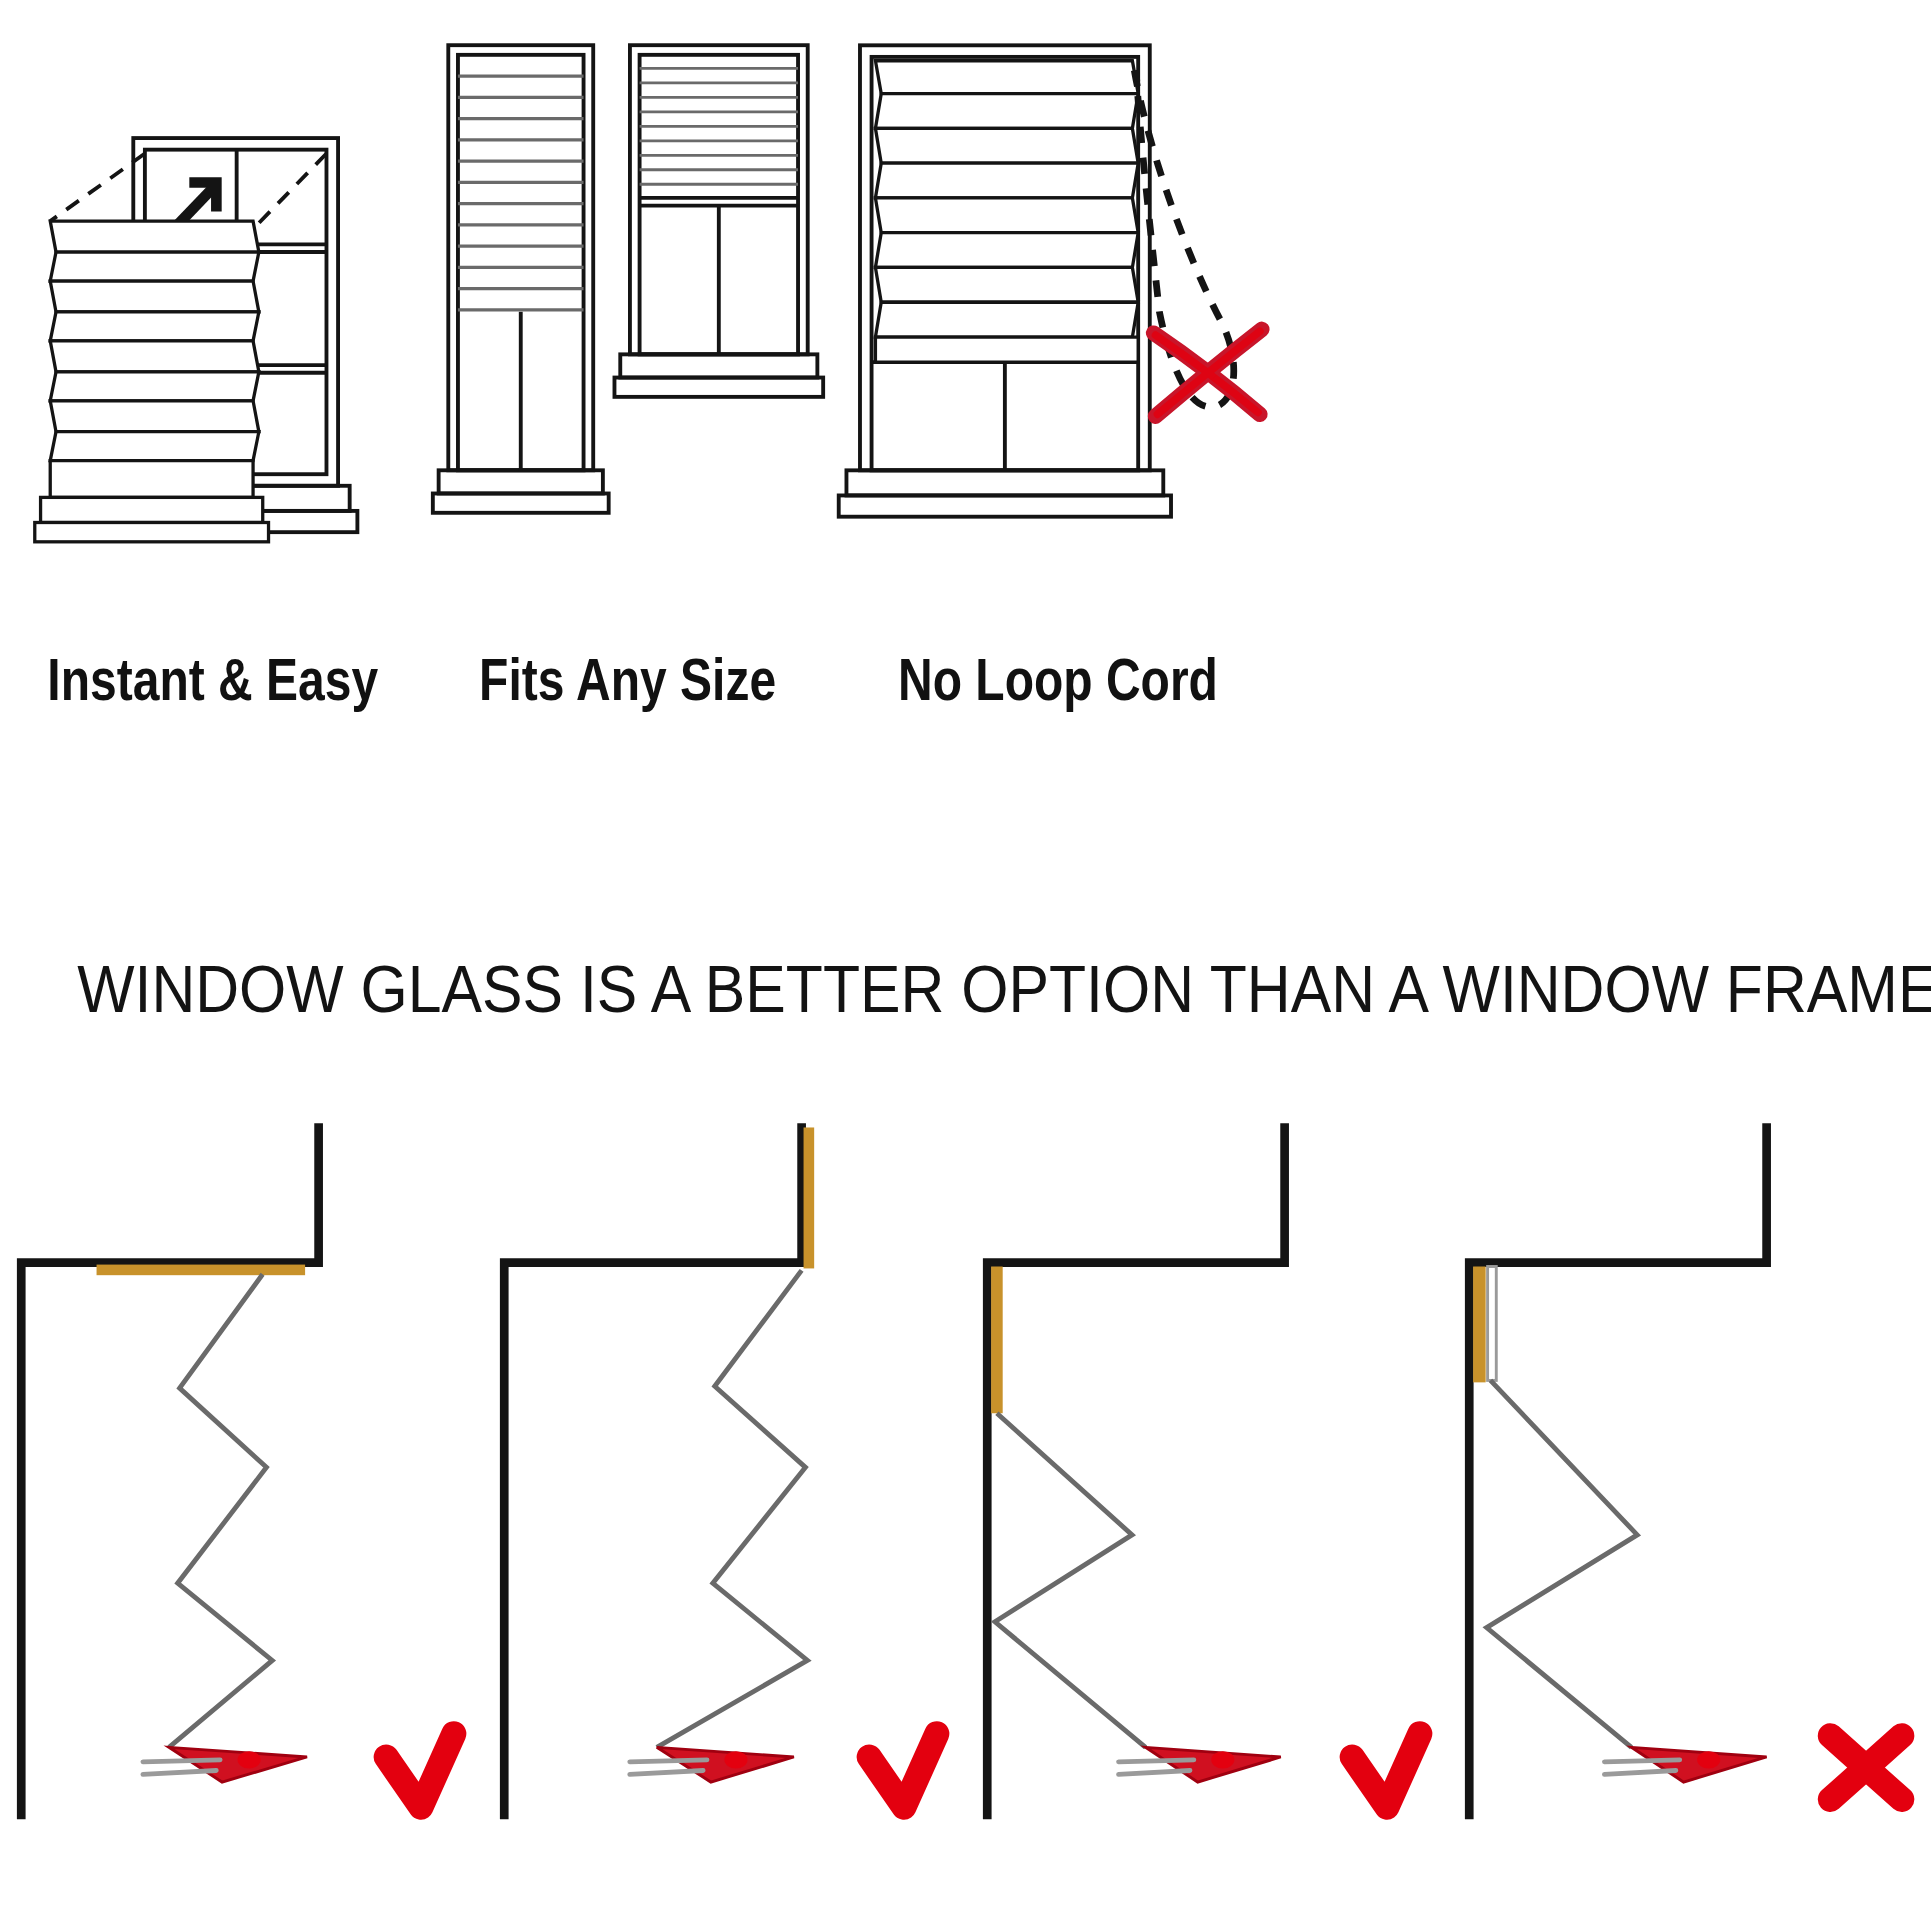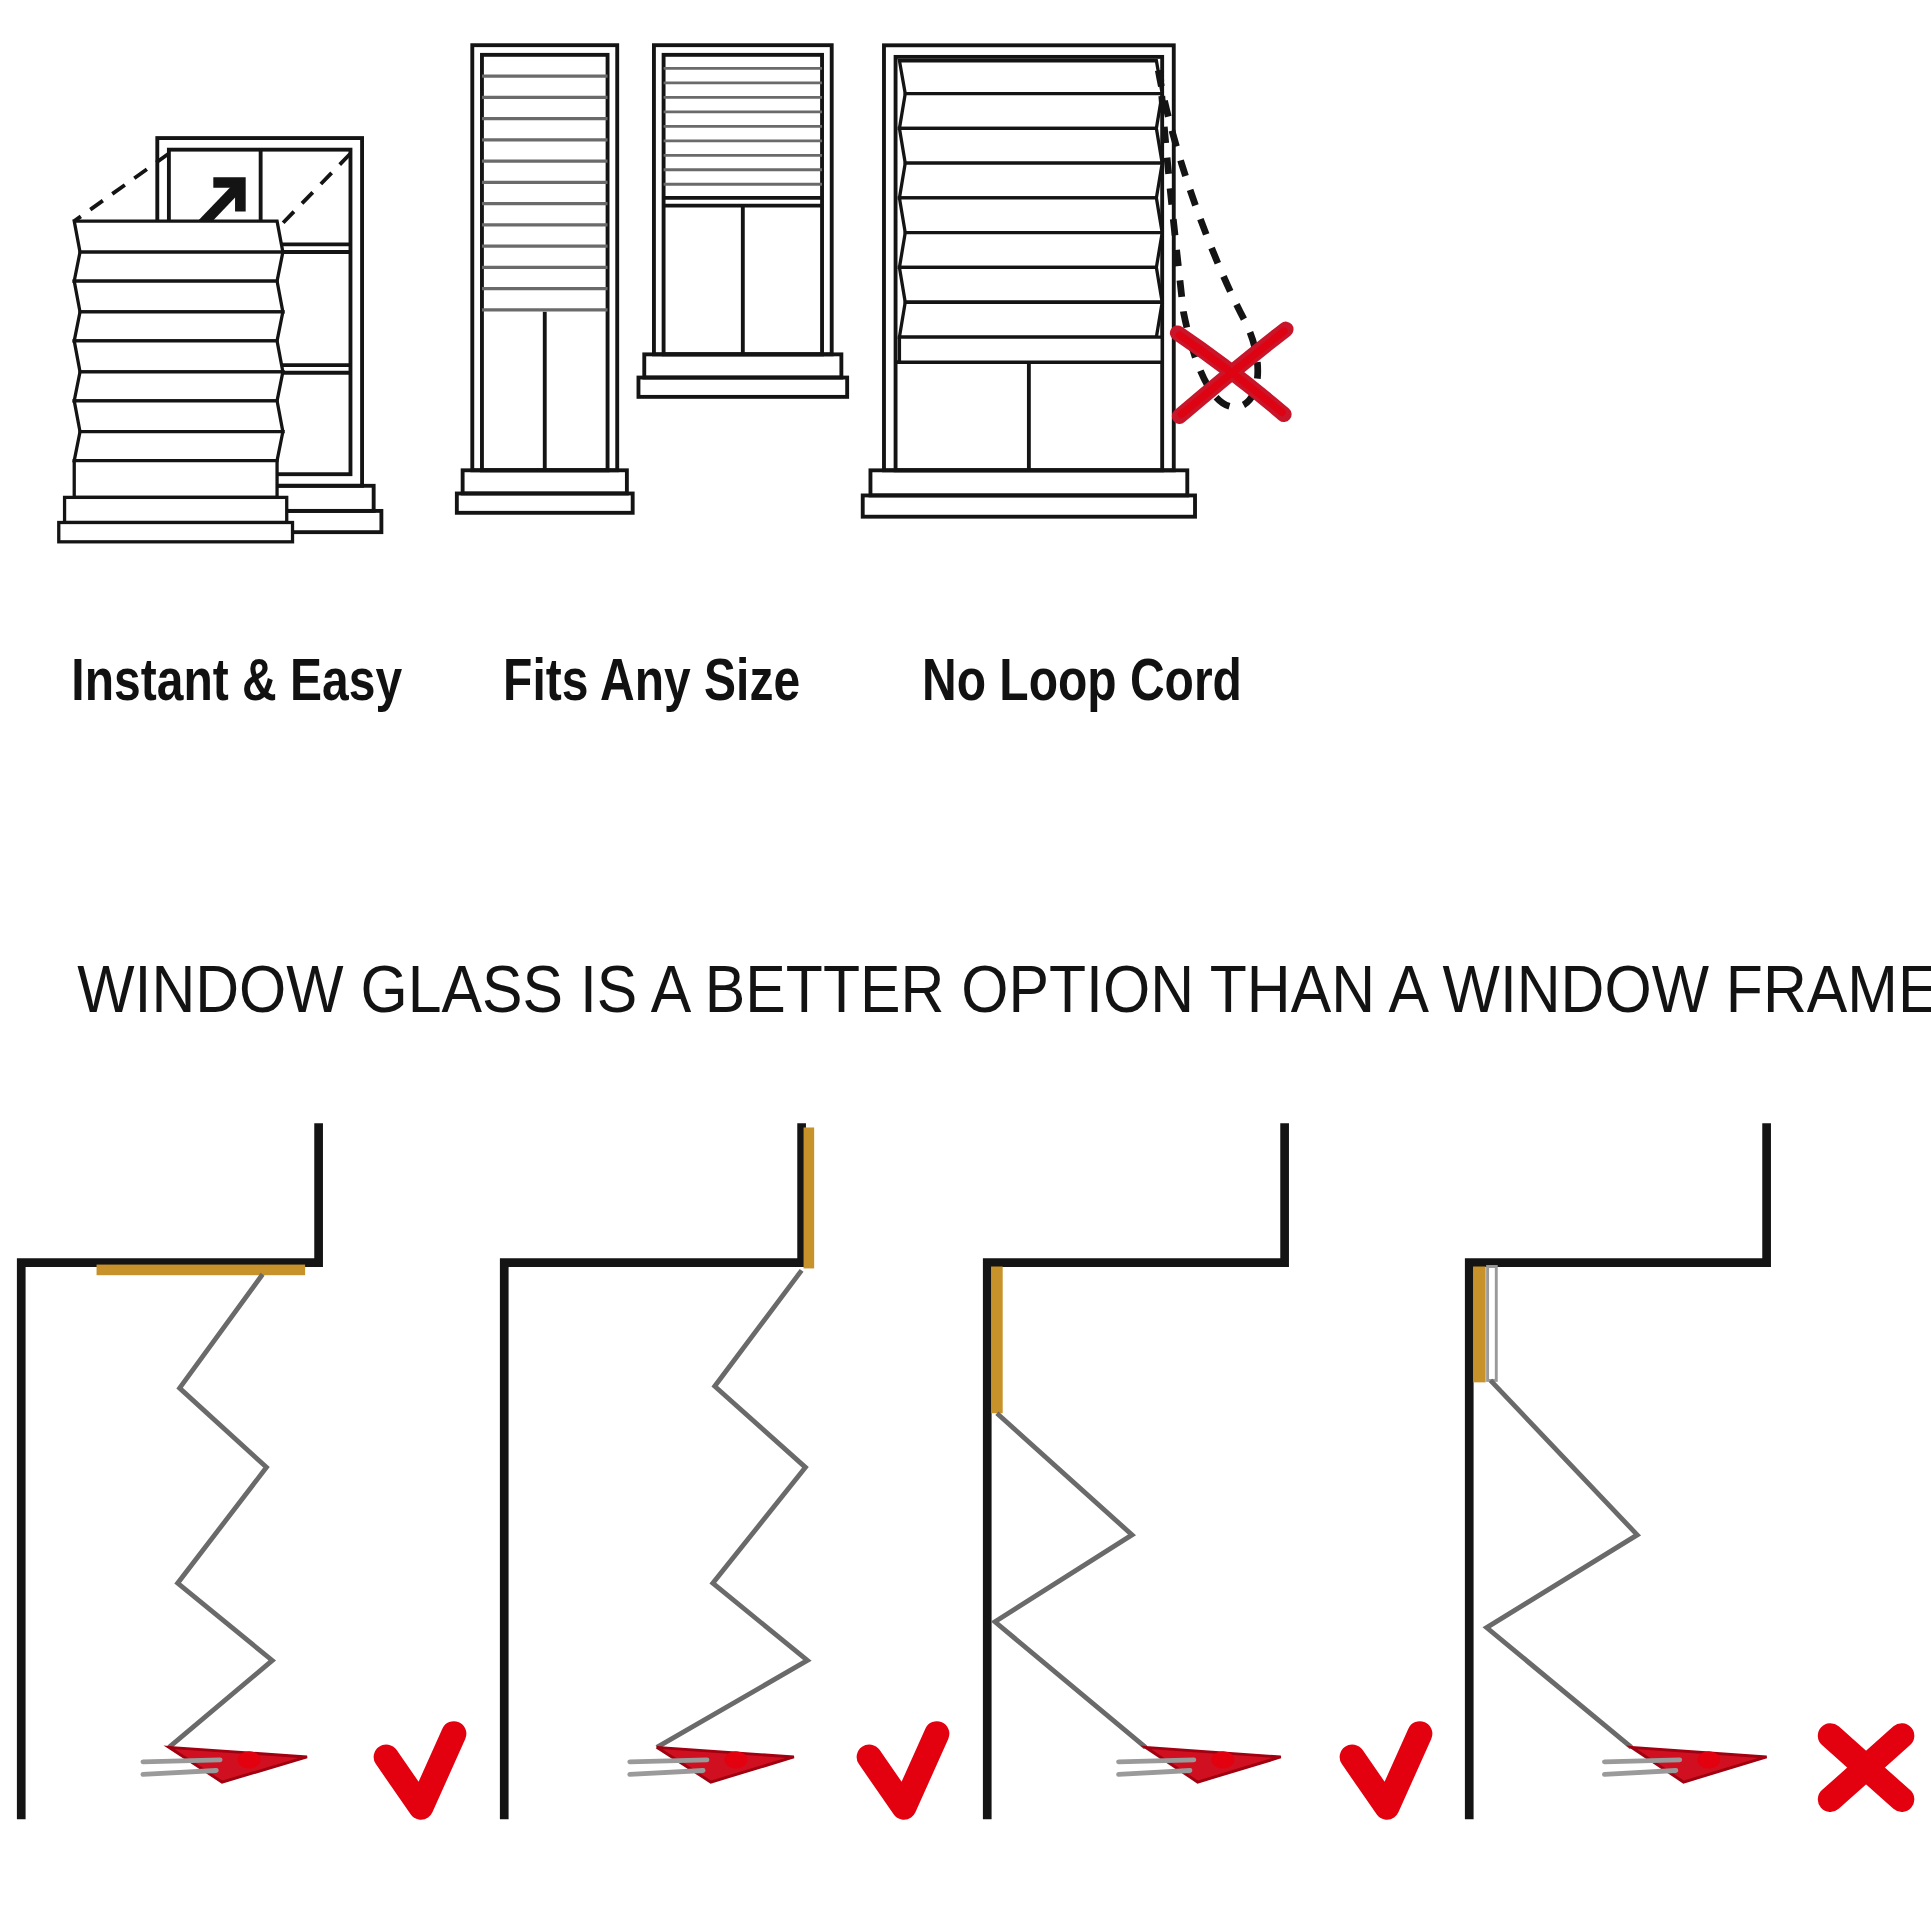--- a/index.html
+++ b/index.html
@@ -25,21 +25,21 @@
     font-weight:bold;
     font-size:60px;
     line-height:1;
     color:#111111;
     white-space:nowrap;
     transform:scaleX(0.80);
     transform-origin:center center;
     letter-spacing:0px;
     padding-bottom:53px;
   }
-  .f0{width:425px;margin-left:24px;}
+  .f0{width:425px;}
   .f1{width:357px;}
   .f2{width:406px;margin-top:40px;}
   .f3{width:454px;}
 
   
   #heading{
     position:absolute;left:0;top:951px;width:1931px;
     text-align:center;
     font-size:66px;
     font-weight:normal;

